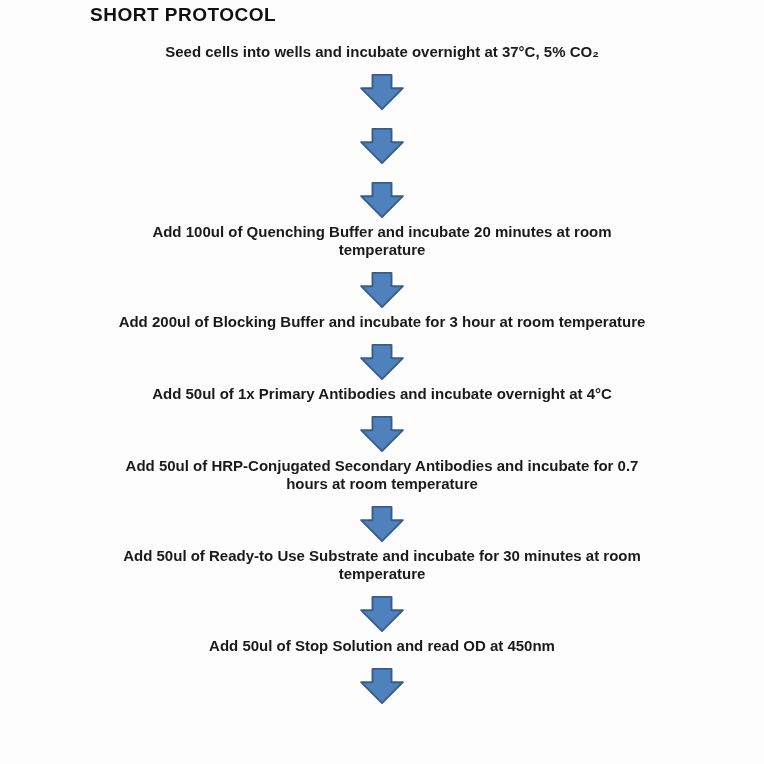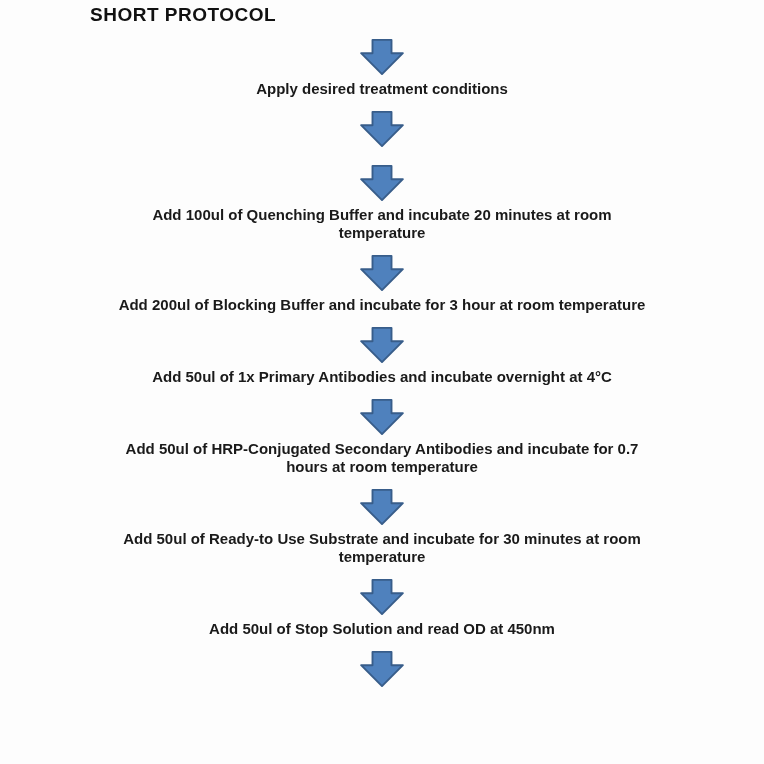--- a/index.html
+++ b/index.html
@@ -55,26 +55,26 @@
     stroke-linejoin: round;
   }
 </style>
 </head>
 <body>
 
 <div class="page">
 
   <h1 class="title">SHORT PROTOCOL</h1>
 
+  <p class="step first">Seed cells into wells and incubate overnight at 37°C, 5% CO₂</p>
 
   <svg class="arrow" viewBox="0 0 48 40">
     <polygon points="14,2 34,2 34,16 46,16 24,38 2,16 14,16" fill="#4f81bd"></polygon>
   </svg>
 
-  <p class="step">Apply desired treatment conditions</p>
 
   <svg class="arrow" viewBox="0 0 48 40">
     <polygon points="14,2 34,2 34,16 46,16 24,38 2,16 14,16" fill="#4f81bd"></polygon>
   </svg>
 
 
   <svg class="arrow" viewBox="0 0 48 40">
     <polygon points="14,2 34,2 34,16 46,16 24,38 2,16 14,16" fill="#4f81bd"></polygon>
   </svg>
 

